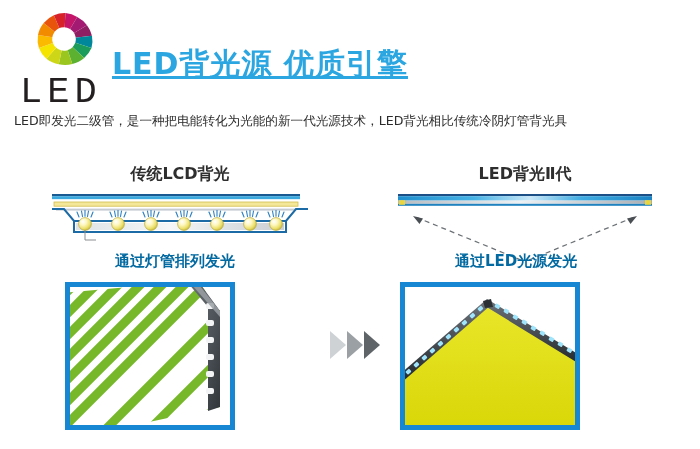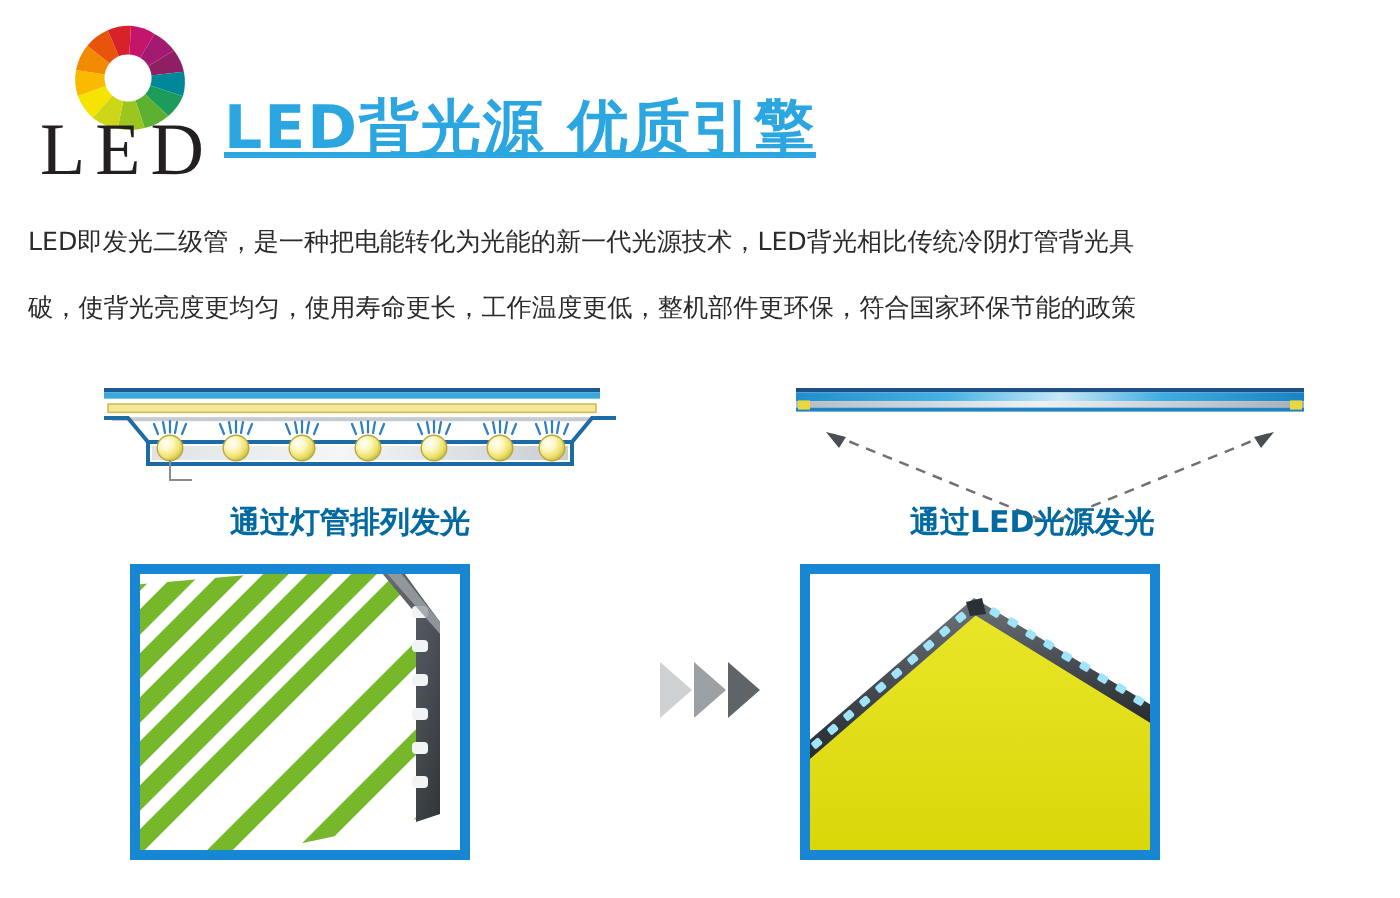--- a/index.html
+++ b/index.html
@@ -9,22 +9,22 @@
     font-family:"DejaVu Sans","Liberation Sans",sans-serif;
     overflow:hidden;position:relative;
   }
   #page{position:relative;width:700px;height:449px;overflow:hidden;}
 
   
   .header{position:absolute;left:0;top:0;width:700px;height:96px;}
   .logo-wrap{position:absolute;left:12px;top:6px;width:100px;height:88px;}
   .logo-wheel{position:absolute;left:18px;top:2px;width:68px;height:62px;}
   .logo-word{
-    position:absolute;left:8px;top:50px;
-    font-family:Liberation Serif, serif;
+    position:absolute;left:8px;top:66px;
+    font-family:Liberation Mono, monospace;
     font-size:37px;letter-spacing:5px;color:#231f20;font-weight:400;
     line-height:40px;
   }
   .title{
     position:absolute;left:112px;top:44px;
     font-size:30px;color:#2ba6e0;font-weight:bold;
     letter-spacing:1px;white-space:nowrap;
     font-family:"DejaVu Sans","Liberation Sans",sans-serif;
     text-decoration:underline;
   }
@@ -83,26 +83,26 @@
         </g>
       </svg>
       <div class="logo-word">LED</div>
     </div>
 
     <div class="title">LED背光源 优质引擎</div>
   </div>
 
   <div class="para">
     <div class="ln">LED即发光二级管，是一种把电能转化为光能的新一代光源技术，LED背光相比传统冷阴灯管背光具</div>
-    <div class="ln">破，使背光亮度更均匀，使用寿命更长，工作温度更低，整机部件更环保，符合国家环保节能的政策</div>
   </div>
 
   <div class="diagrams">
 
     <div class="dg" style="left:20px;width:320px;height:112px;">
+      <div class="dg-title">传统LCD背光</div>
 
       <svg style="position:absolute;left:30px;top:30px;" width="260" height="50" viewBox="0 0 260 50">
 
         <rect x="2" y="0" width="248" height="2.2" fill="#1a5a93"></rect>
 
         <rect x="2" y="2.2" width="248" height="3.2" fill="#3ba8de"></rect>
 
         <rect x="2" y="5.4" width="248" height="1.6" fill="#ffffff"></rect>
 
         <rect x="4" y="8.0" width="244" height="4.2" fill="#f4e79a" stroke="#d3bd4e" stroke-width="0.8"></rect>
@@ -188,20 +188,21 @@
           <ellipse cx="226" cy="30" rx="6.4" ry="6.4" fill="url(#lampG)"></ellipse>
         </g>
 
         <path d="M 35 36 L 35 46 L 46 46" fill="none" stroke="#8a8d90" stroke-width="1"></path>
       </svg>
 
       <div class="lbl" style="left:95px;top:88px;">通过灯管排列发光</div>
     </div>
 
     <div class="dg" style="left:360px;width:330px;height:112px;">
+      <div class="dg-title">LED背光Ⅱ代</div>
 
       <svg style="position:absolute;left:30px;top:30px;" width="270" height="76" viewBox="0 0 270 76">
         <defs>
           <linearGradient id="panelCyan" x1="0" y1="0" x2="1" y2="0">
             <stop offset="0%" stop-color="#1f8fce"></stop>
             <stop offset="30%" stop-color="#46b3e6"></stop>
             <stop offset="52%" stop-color="#c9e8f8"></stop>
             <stop offset="72%" stop-color="#3fadE3"></stop>
             <stop offset="100%" stop-color="#1a83c4"></stop>
           </linearGradient>

